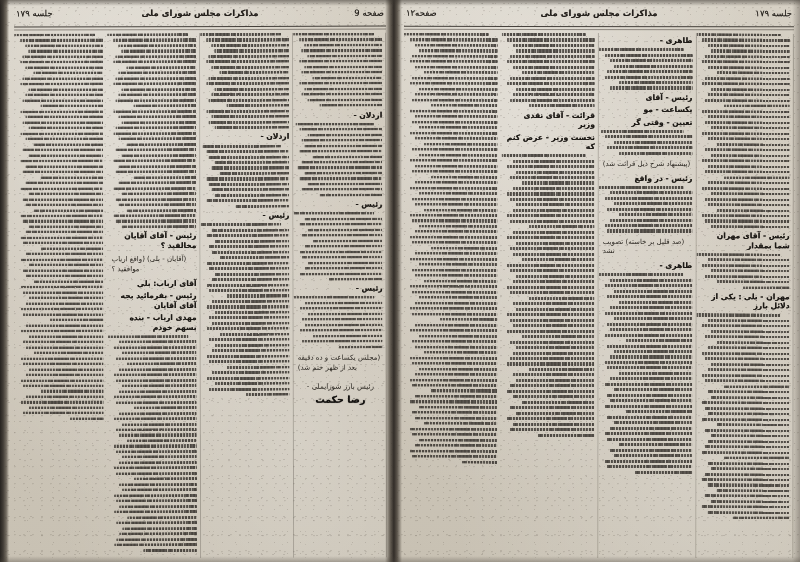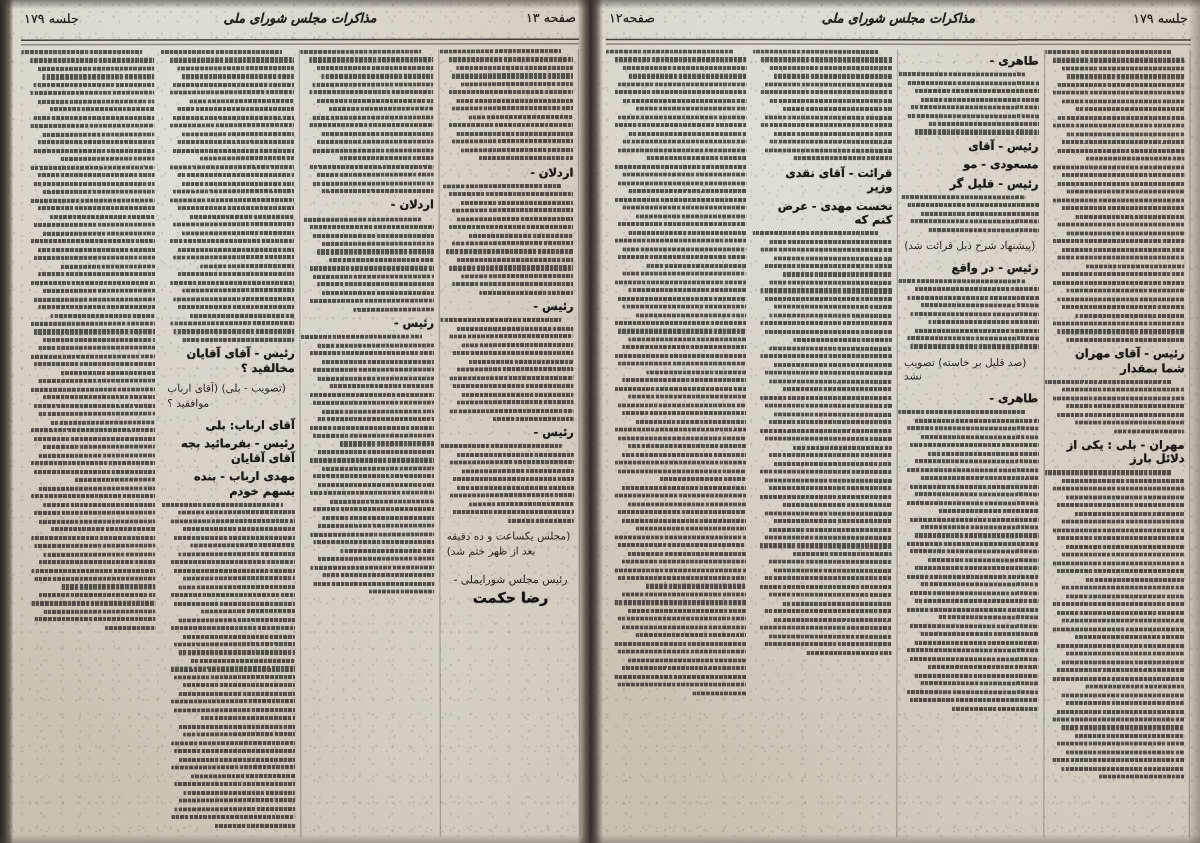--- a/index.html
+++ b/index.html
@@ -49,21 +49,21 @@
   .page-inner{position:absolute;top:0;height:562px;}
   #page-left-inner{left:14px;width:372px;}
   #page-right-inner{left:404px;width:390px;}
 
   .masthead{position:relative;height:26px;margin-top:7px;}
   .masthead .mh{
     position:absolute;top:1px;
     font-size:8.5px;color:#231f1b;white-space:nowrap;letter-spacing:.2px;
     text-shadow:0 0 .5px rgba(35,31,27,.6);
   }
-  .mh-center{left:50%;transform:translateX(-50%);font-size:9.5px;font-weight:700;font-style:italic;}
+  .mh-center{left:50%;transform:translateX(-50%);font-size:9.5px;font-weight:700;}
   .mh-right{right:2px;}
   .mh-left{left:2px;}
   .rule{position:absolute;left:0;right:0;top:19px;height:0;
     border-top:1.1px solid #2b2722;opacity:.85;}
   .rule.rule2{top:22px;border-top:.7px solid #4a443c;opacity:.55;}
 
   .cols{position:absolute;left:0;right:0;top:33px;bottom:4px;
     display:flex;flex-direction:row;gap:0;}
   .col{position:relative;flex:1 1 0;padding:0 4px;overflow:hidden;}
   .col + .col{border-right:0;}
@@ -116,21 +116,21 @@
 </head>
 <body>
 
 <div id="page">
 
   <div class="leaf" id="leaf-left"></div>
   <div class="leaf" id="leaf-right"></div>
 
   <div class="page-inner" id="page-left-inner">
     <div class="masthead">
-      <div class="mh mh-right">صفحه ۱۳</div>
+      <div class="mh mh-right">صفحه 9</div>
       <div class="mh mh-center">مذاکرات مجلس شورای ملی</div>
       <div class="mh mh-left">جلسه ۱۷۹</div>
       <div class="rule"></div>
       <div class="rule rule2"></div>
     </div>
     <div class="cols" id="left-cols">
         <div class="col">
           <div class="para">
             <div class="ln w95 ind"></div>
             <div class="ln w98"></div>
@@ -188,21 +188,21 @@
             <div class="ln w88"></div>
             <div class="ln w95"></div>
             <div class="ln w92"></div>
             <div class="ln w98"></div>
             <div class="ln w82"></div>
             <div class="ln w95"></div>
             <div class="ln w52"></div>
           </div>
           <div class="note">(مجلس یکساعت و ده دقیقه بعد از ظهر ختم شد)</div>
           <div class="signoff">
-            <div class="role">رئیس مجلس شورایملی -</div>
+            <div class="role">رئیس بارز شورایملی -</div>
             <div class="name">رضا حکمت</div>
           </div>
           <div class="coldiv"></div>
         </div>
         <div class="col">
           <div class="para">
             <div class="ln w95 ind"></div>
             <div class="ln w98"></div>
             <div class="ln w92"></div>
             <div class="ln w88"></div>
@@ -306,21 +306,21 @@
             <div class="ln w98"></div>
             <div class="ln w88"></div>
             <div class="ln w95"></div>
             <div class="ln w92"></div>
             <div class="ln w82"></div>
             <div class="ln w98"></div>
             <div class="ln w95"></div>
             <div class="ln w88"></div>
           </div>
           <div class="speaker">رئیس - آقای آقایان مخالفید ؟</div>
-          <div class="note">(تصویب - بلی) (آقای ارباب موافقید ؟</div>
+          <div class="note">(آقایان - بلی) (واقع ارباب موافقید ؟</div>
           <div class="speaker">آقای ارباب: بلی</div>
           <div class="speaker">رئیس - بفرمائید بجه آقای آقایان</div>
           <div class="speaker">مهدی ارباب - بنده بسهم خودم</div>
           <div class="para">
             <div class="ln w95 ind"></div>
             <div class="ln w92"></div>
             <div class="ln w98"></div>
             <div class="ln w88"></div>
             <div class="ln w95"></div>
             <div class="ln w82"></div>
@@ -546,22 +546,22 @@
             <div class="ln w95 ind"></div>
             <div class="ln w98"></div>
             <div class="ln w92"></div>
             <div class="ln w88"></div>
             <div class="ln w95"></div>
             <div class="ln w98"></div>
             <div class="ln w82"></div>
             <div class="ln w92"></div>
           </div>
           <div class="speaker">رئیس - آقای</div>
-          <div class="speaker">مسعودی - مو</div>
-          <div class="speaker">رئیس - قلیل گر</div>
+          <div class="speaker">یکساعت - مو</div>
+          <div class="speaker">تعیین - وقتی گر</div>
           <div class="para">
             <div class="ln w92 ind"></div>
             <div class="ln w98"></div>
             <div class="ln w88"></div>
             <div class="ln w95"></div>
             <div class="ln w82"></div>
           </div>
           <div class="note">(پیشنهاد شرح ذیل قرائت شد)</div>
           <div class="speaker">رئیس - در واقع</div>
           <div class="para">
@@ -629,21 +629,21 @@
             <div class="ln w92"></div>
             <div class="ln w82"></div>
             <div class="ln w95"></div>
             <div class="ln w98"></div>
             <div class="ln w88"></div>
             <div class="ln w92"></div>
             <div class="ln w95"></div>
             <div class="ln w74"></div>
           </div>
           <div class="speaker">قرائت - آقای نقدی وزیر</div>
-          <div class="speaker">نخست مهدی - عرض کنم که</div>
+          <div class="speaker">نخست وزیر - عرض کنم که</div>
           <div class="para">
             <div class="ln w95 ind"></div>
             <div class="ln w92"></div>
             <div class="ln w98"></div>
             <div class="ln w88"></div>
             <div class="ln w95"></div>
             <div class="ln w82"></div>
             <div class="ln w92"></div>
             <div class="ln w98"></div>
             <div class="ln w95"></div>

